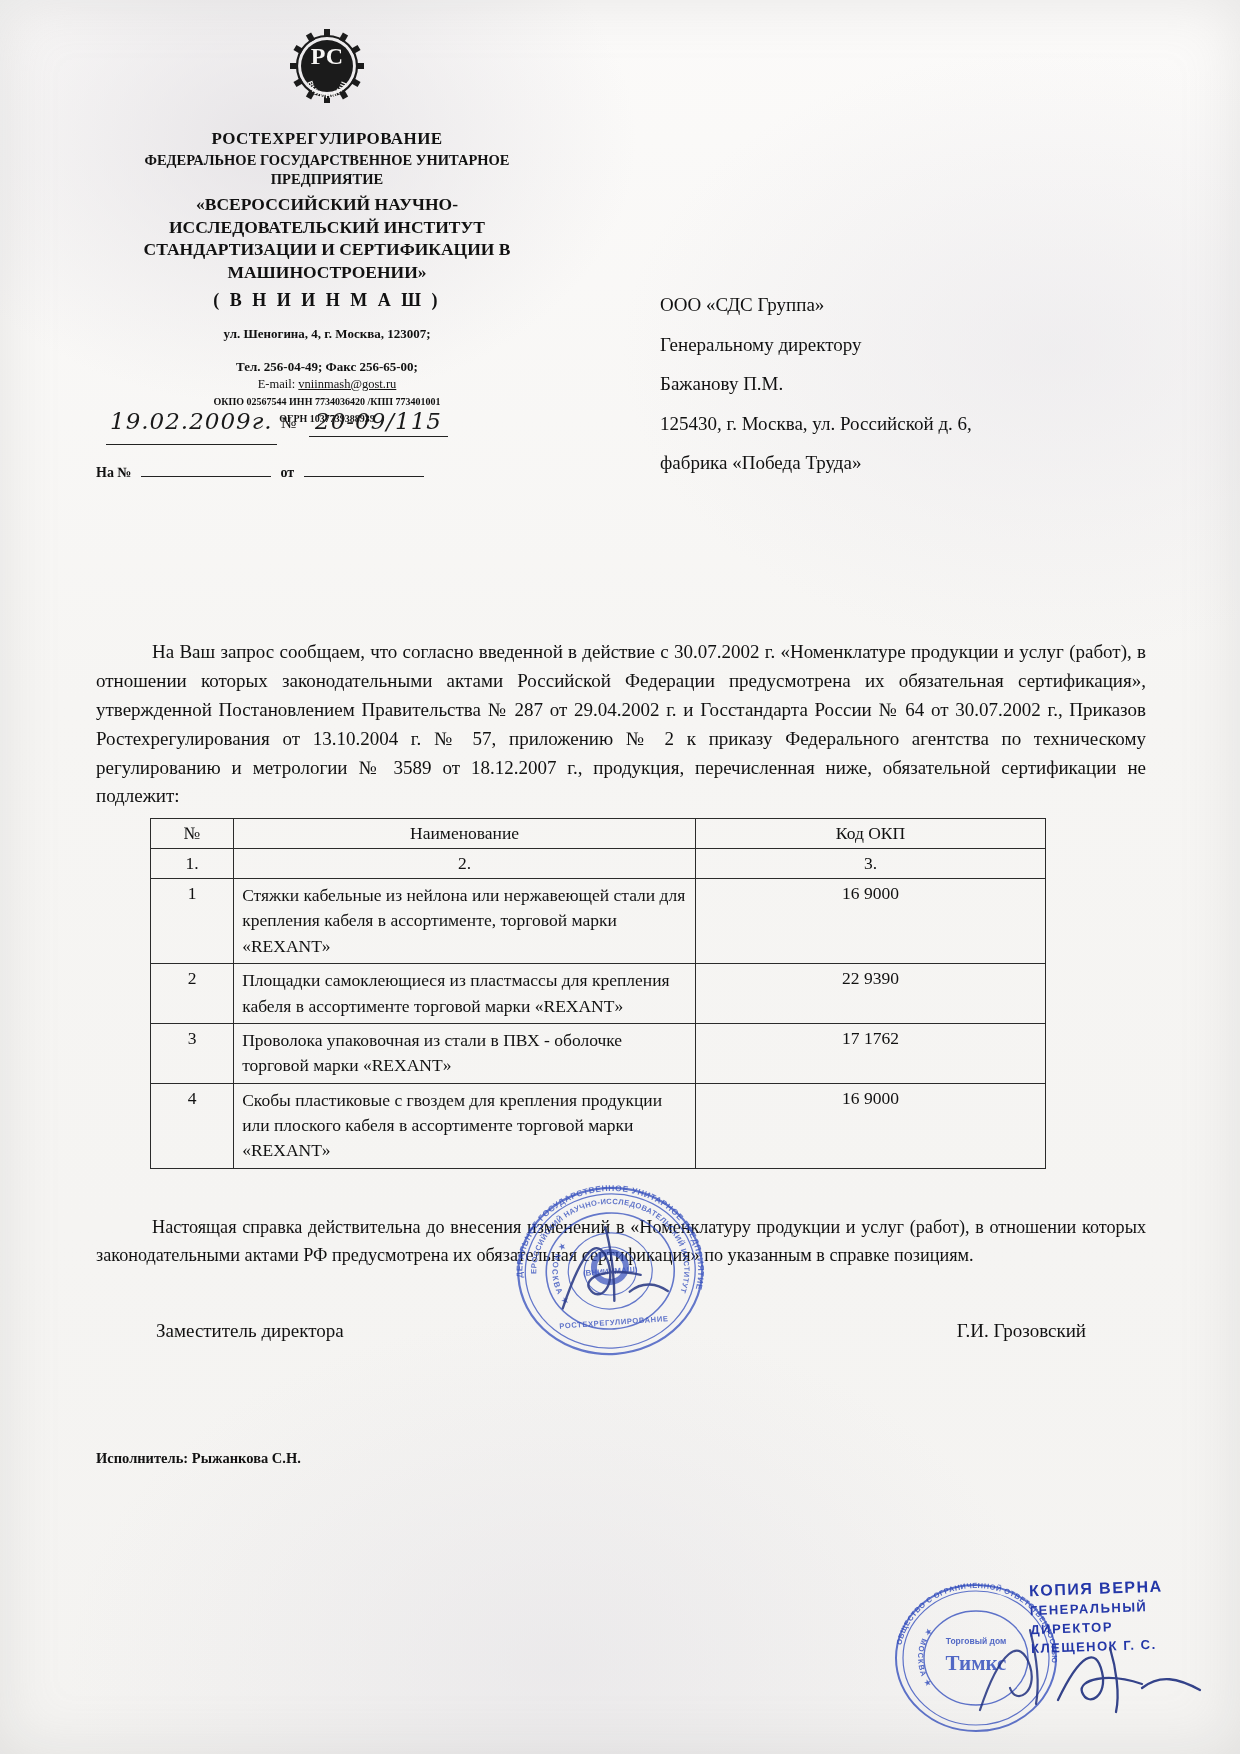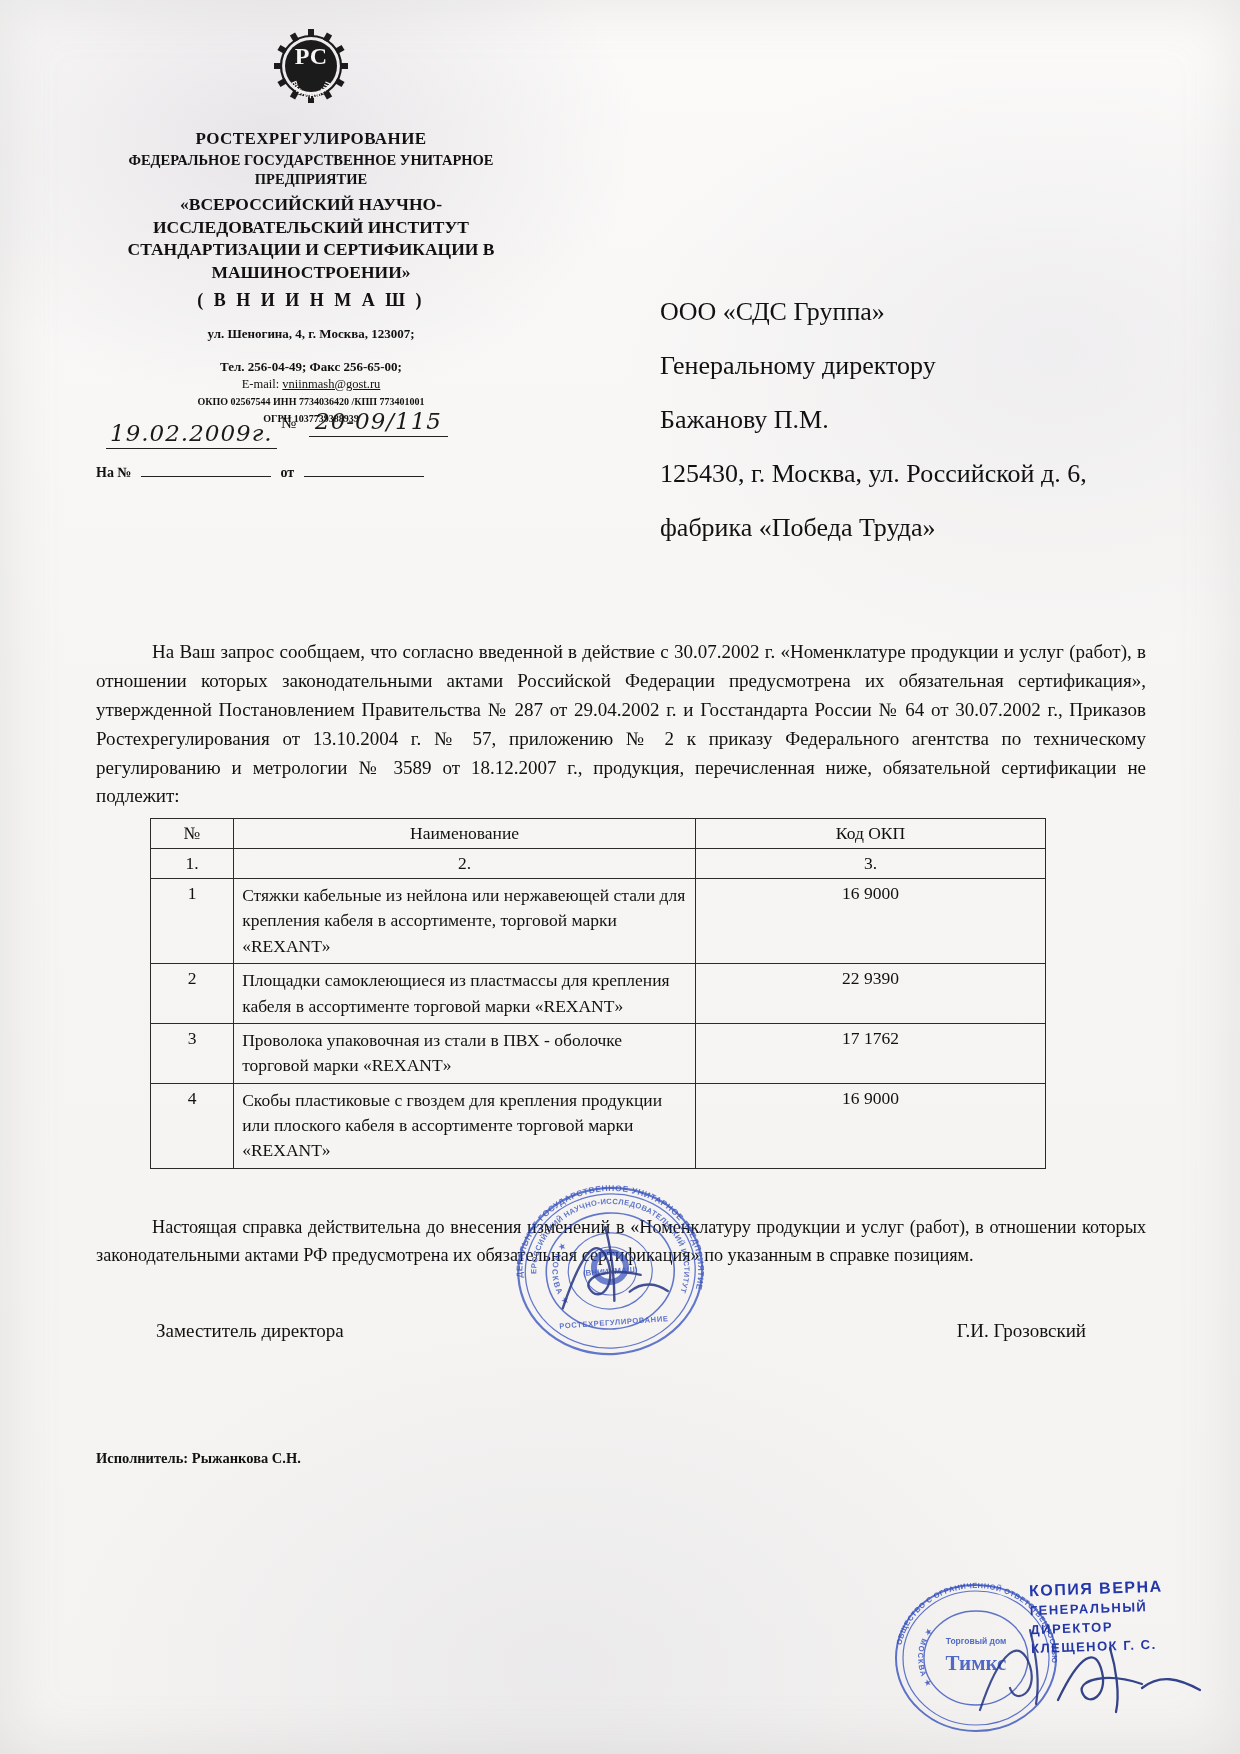--- a/index.html
+++ b/index.html
@@ -31,21 +31,21 @@
   .edge-shadow {
     position: absolute;
     inset: 0;
     box-shadow: inset 0 0 60px rgba(150,148,152,0.20);
     pointer-events: none;
   }
 
   
   .letterhead {
     position: absolute;
-    left: 96px;
+    left: 112px;
     top: 22px;
     width: 430px;
     text-align: center;
   }
   .logo {
     width: 96px;
     height: 96px;
     margin: 0 auto 10px auto;
     position: relative;
   }
@@ -104,23 +104,23 @@
   .hw {
     font-family: "DejaVu Serif", serif;
     font-style: italic;
     font-size: 23px;
     color: #1a1a1a;
     letter-spacing: 1px;
   }
   .hw-date {
     position: absolute;
     left: 10px;
-    top: 12px;
+    top: 0;
     border-bottom: 1.5px solid #222;
-    padding: 0 4px 2px 4px;
+    padding: 0 4px 10px 4px;
   }
   .hw-no-sym {
     position: absolute;
     left: 185px;
     top: 6px;
     font-size: 16px;
     font-family: "Liberation Serif", serif;
     font-style: normal;
   }
   .hw-num {
@@ -146,21 +146,21 @@
   }
   .ref-line.l1 { width: 130px; margin: 0 6px; }
   .ref-line.l2 { width: 120px; margin-left: 6px; }
 
   
   .addressee {
     position: absolute;
     left: 660px;
     top: 285px;
     width: 460px;
-    font-size: 26px;
+    font-size: 19px;
     line-height: 2.08;
   }
   .addressee div { white-space: nowrap; }
 
   
   .body-text {
     position: absolute;
     left: 96px;
     top: 638px;
     width: 1050px;

